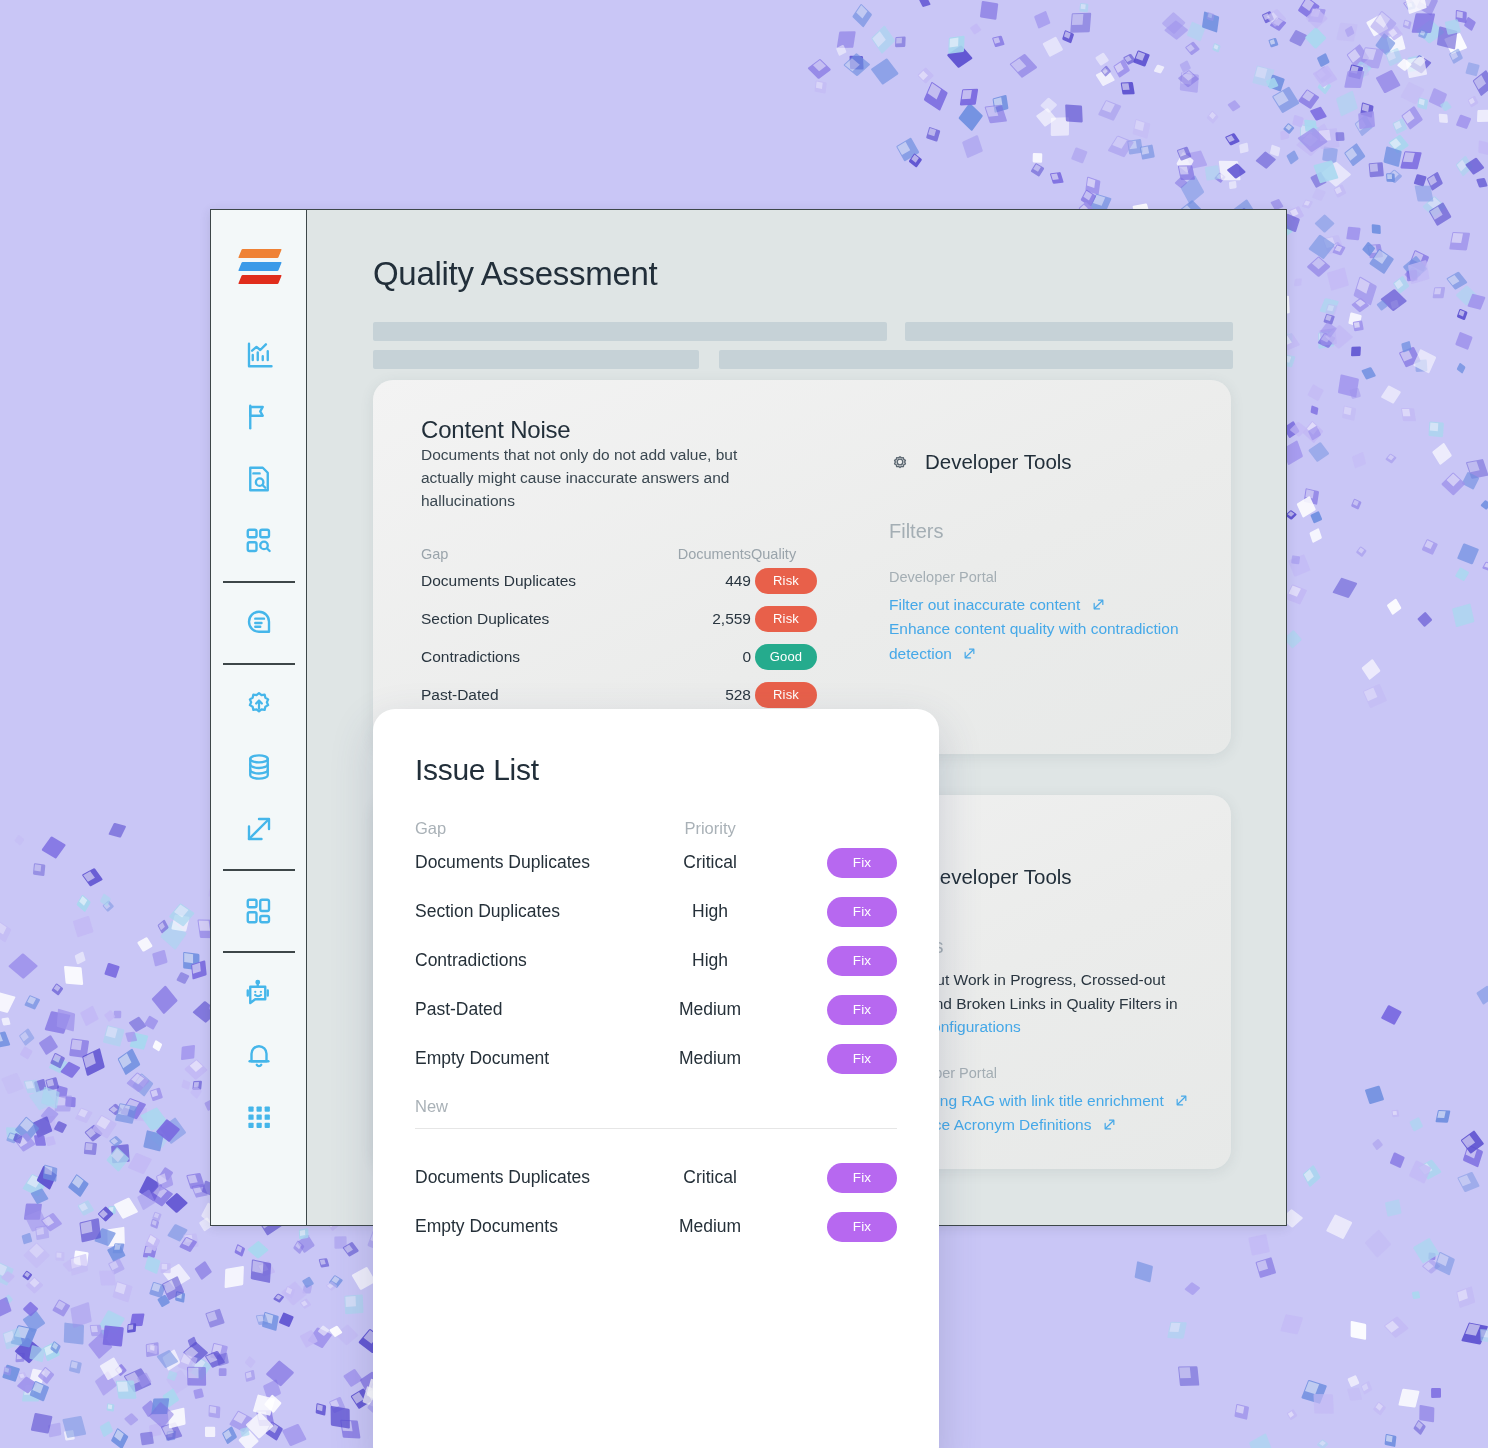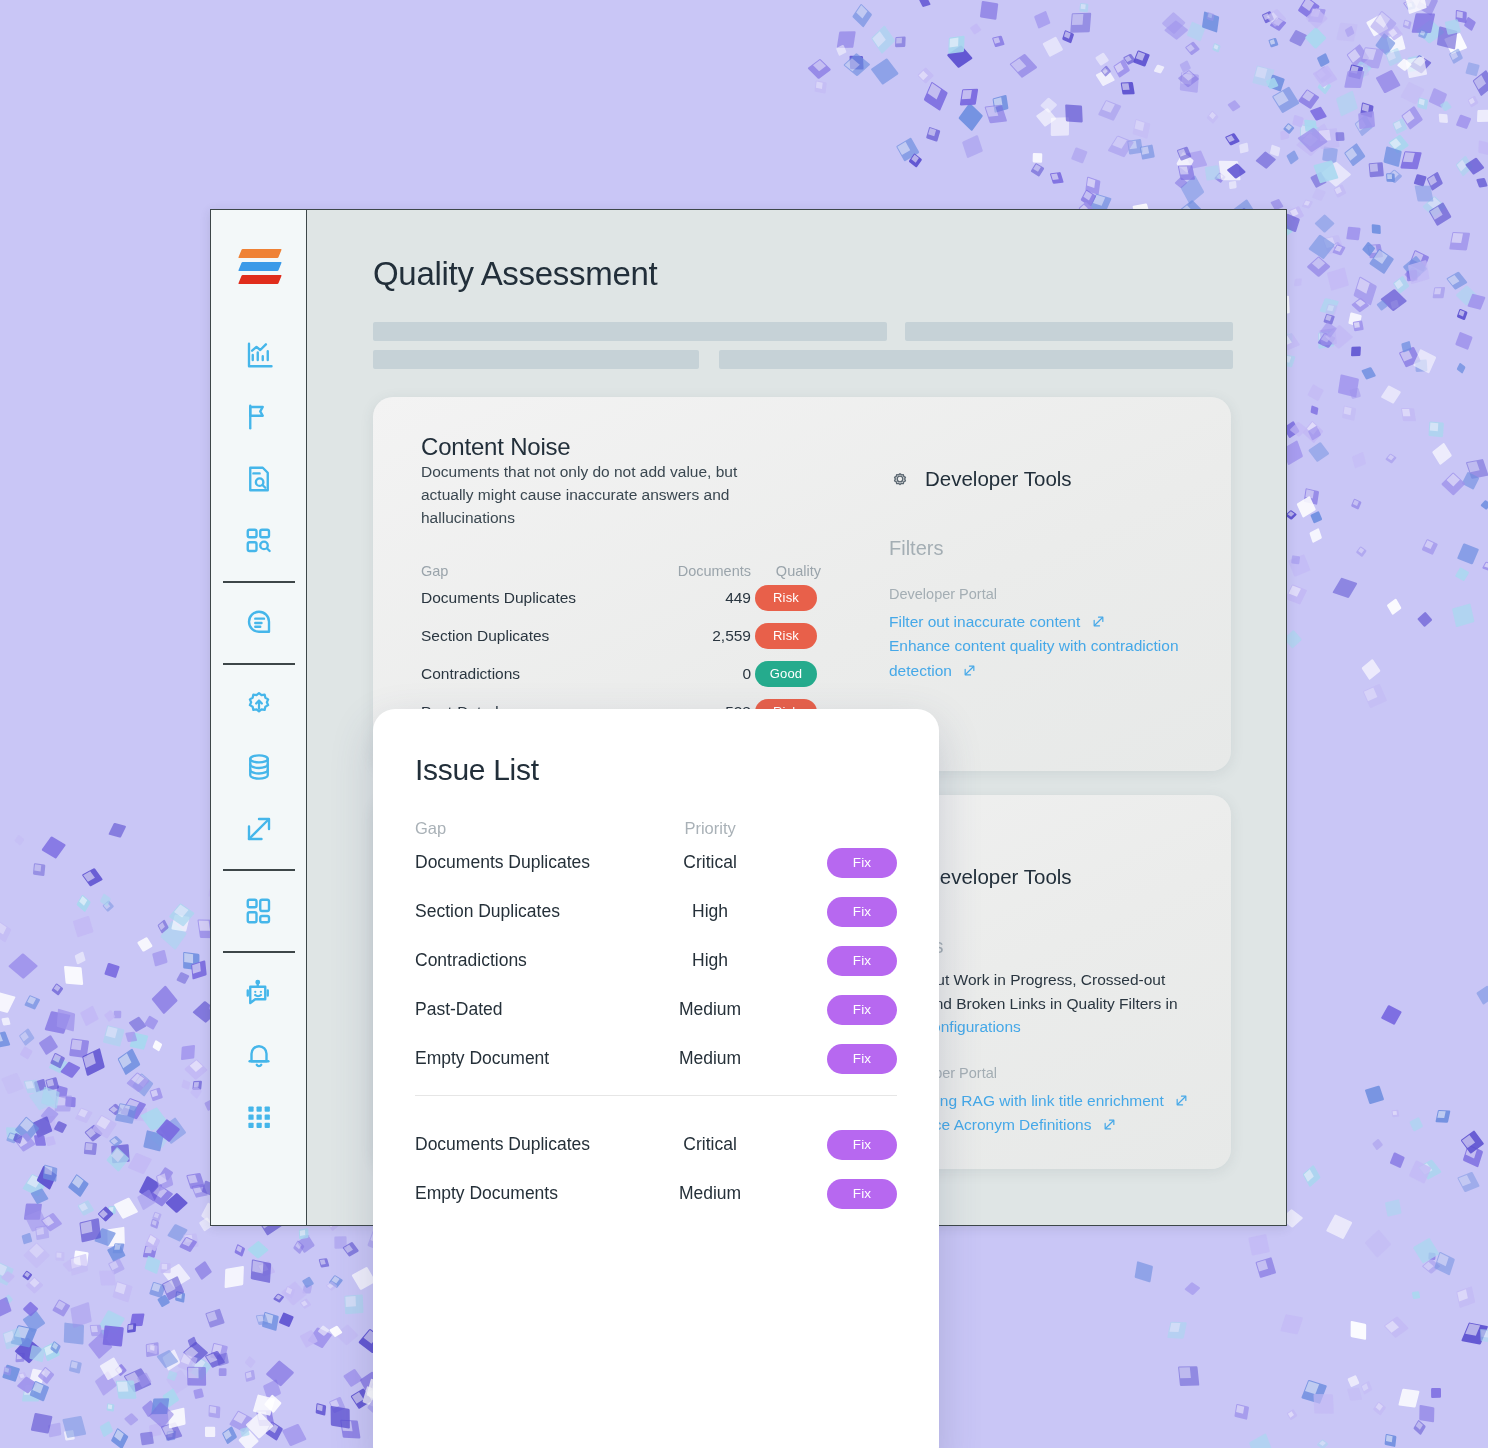--- a/index.html
+++ b/index.html
@@ -107,21 +107,21 @@
   .skel.s3 { left: 66px;  top: 140px; width: 326px; }
   .skel.s4 { left: 412px; top: 140px; width: 514px; }
 
   
   .card {
     position: absolute;
     background: linear-gradient(155deg,#f3f3f3 0%, #ebeceb 60%, #e7e9e8 100%);
     border-radius: 20px;
     box-shadow: 0 3px 14px rgba(60,75,85,.10);
   }
-  #card-noise { left: 66px; top: 187px; width: 858px; height: 374px; }
+  #card-noise { left: 66px; top: 170px; width: 858px; height: 374px; }
   #card-two   { left: 66px; top: 585px; width: 858px; height: 374px; }
 
   .card-title {
     font-size: 24px;
     font-weight: 500;
     color: #222f3a;
     letter-spacing: -0.2px;
   }
   .card-desc {
     font-size: 15.5px;
@@ -139,21 +139,21 @@
     font-size: 14.5px; color: #9aa4ab; font-weight: 400;
   }
   .gap-row {
     display: flex; align-items: center;
     height: 38px;
     font-size: 15.5px; color: #2a3640;
   }
   .c-gap  { width: 212px; }
   .c-docs { width: 118px; text-align: right; }
   .c-qual { width: 70px;  text-align: center; }
-  .gap-head .c-qual { text-align: right; }
+  .gap-head .c-qual { text-align: left; }
 
   .pill {
     display: inline-block;
     min-width: 62px;
     padding: 5px 0 6px;
     border-radius: 13px;
     color: #fff;
     font-size: 13px;
     text-align: center;
     letter-spacing: .2px;
@@ -3724,20 +3724,21 @@
     <span class="i-pri">Medium</span>
     <span class="i-act"><button class="fix-btn">Fix</button></span>
   </div>
 
   <div class="issue-row">
     <span class="i-gap">Empty Document</span>
     <span class="i-pri">Medium</span>
     <span class="i-act"><button class="fix-btn">Fix</button></span>
   </div>
 
+  <div class="section-label">New</div>
   <div class="divider"></div>
 
   <div class="new-group">
     <div class="issue-row">
       <span class="i-gap">Documents Duplicates</span>
       <span class="i-pri">Critical</span>
       <span class="i-act"><button class="fix-btn">Fix</button></span>
     </div>
     <div class="issue-row">
       <span class="i-gap">Empty Documents</span>

